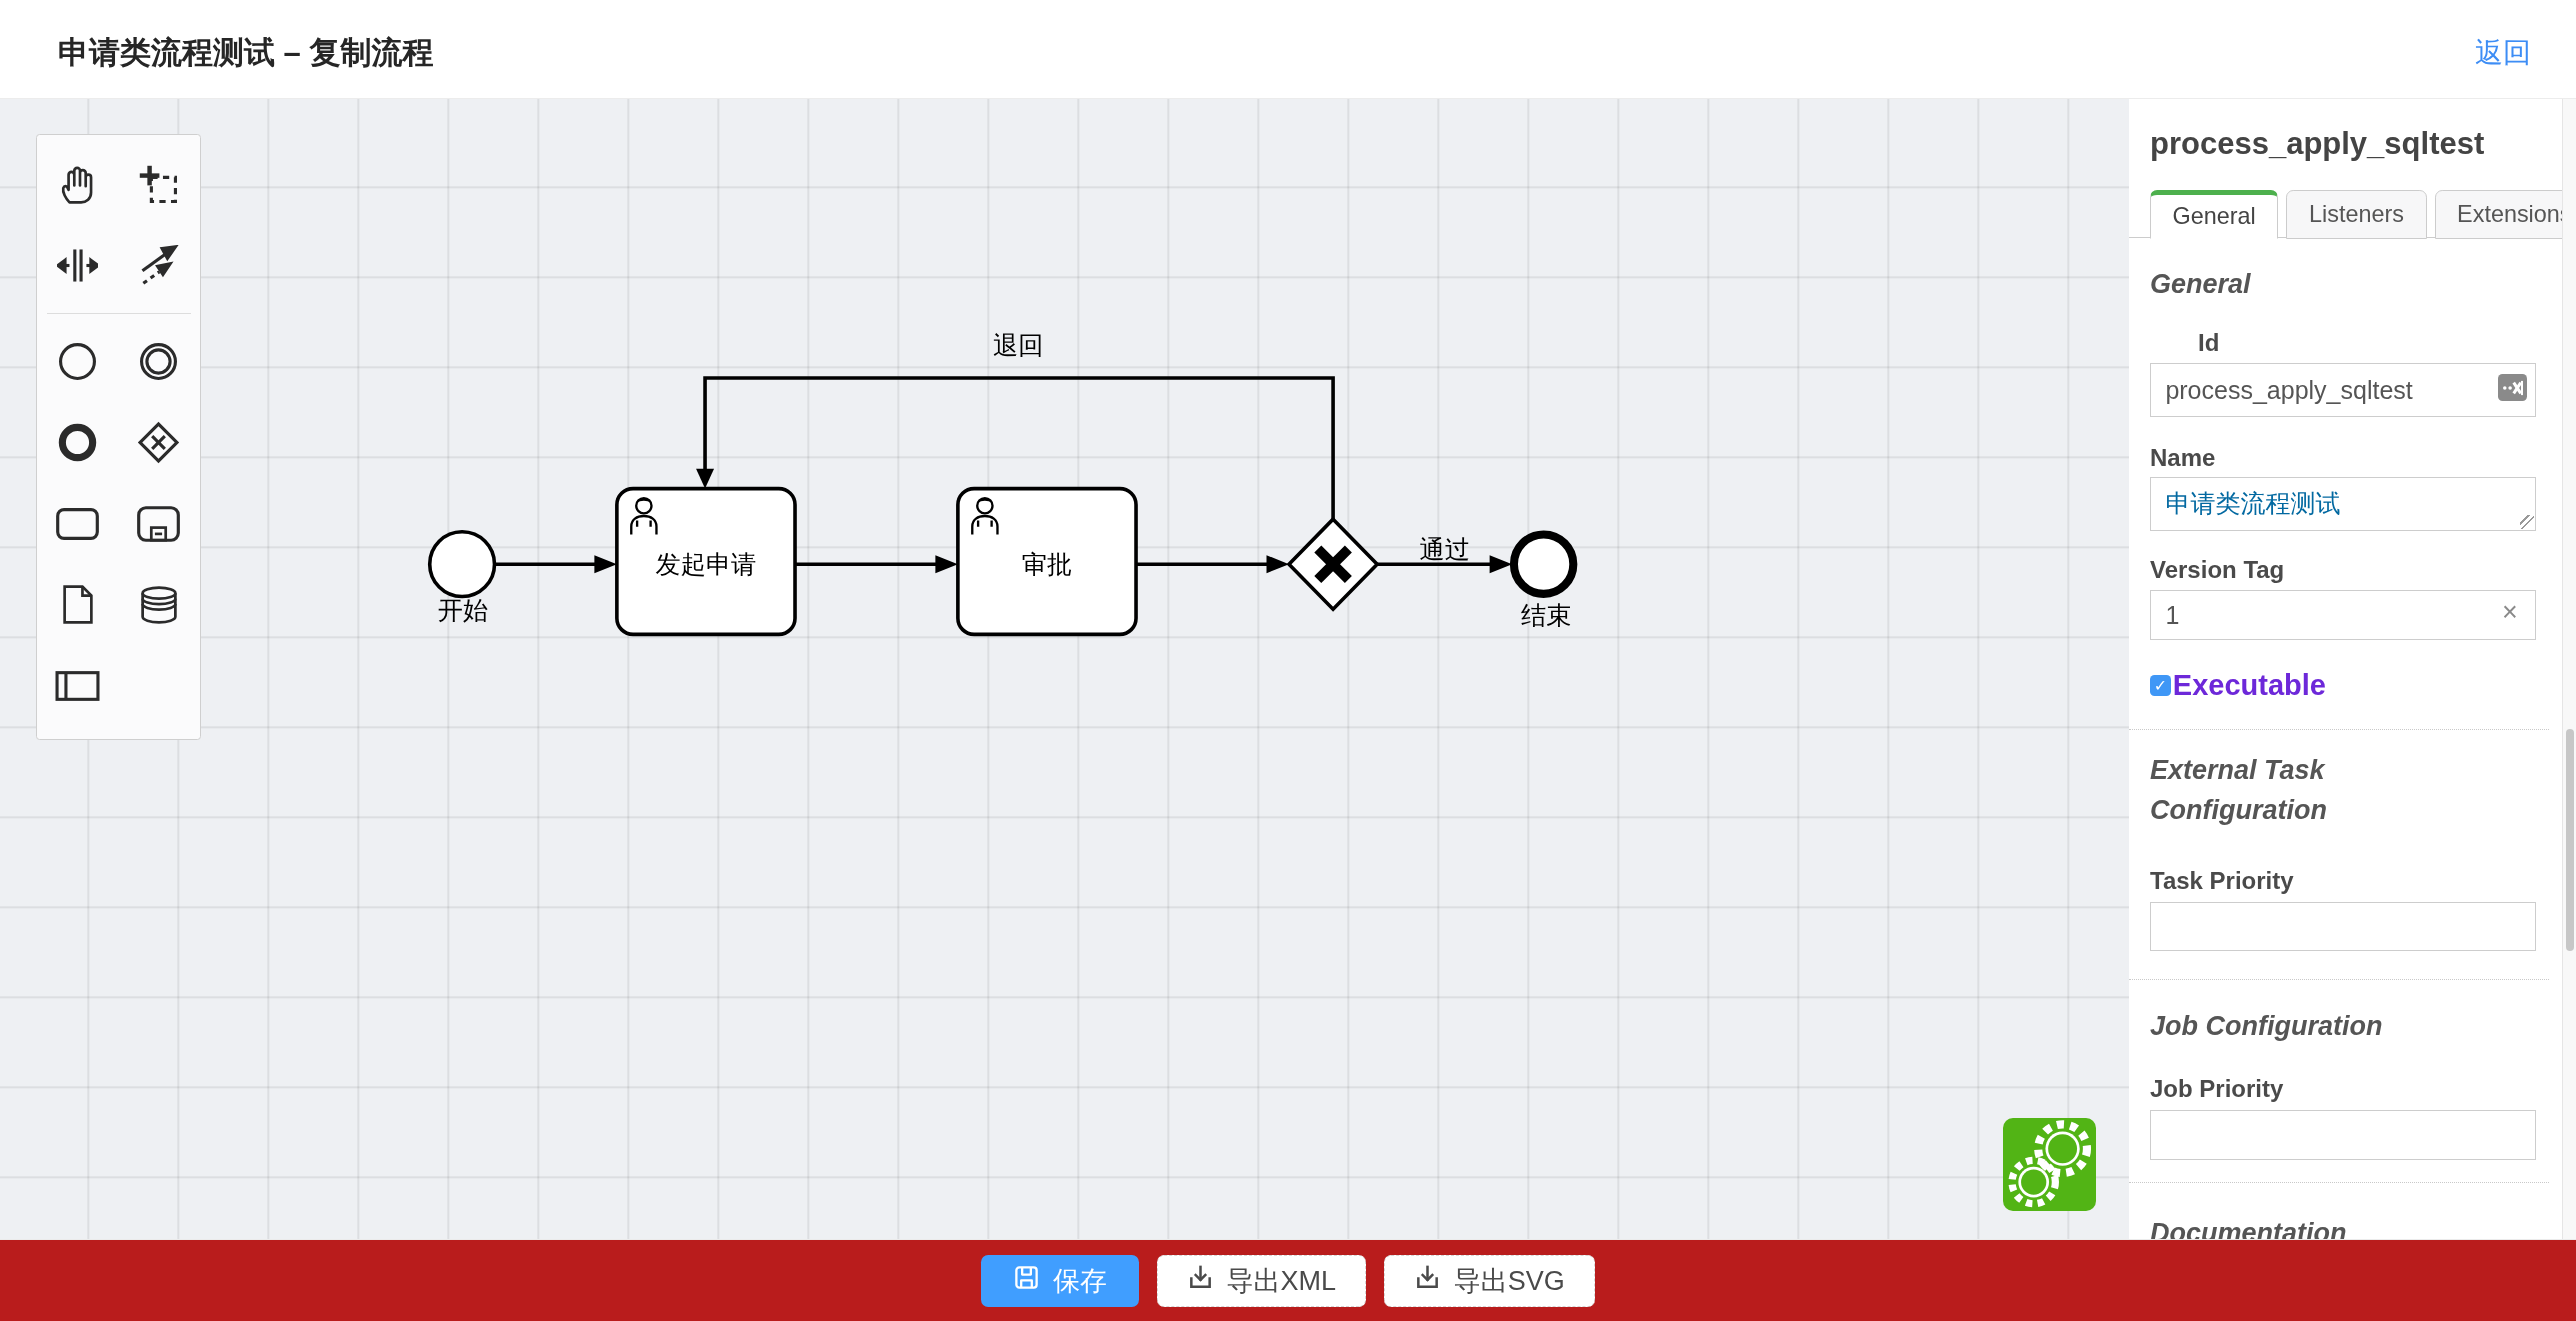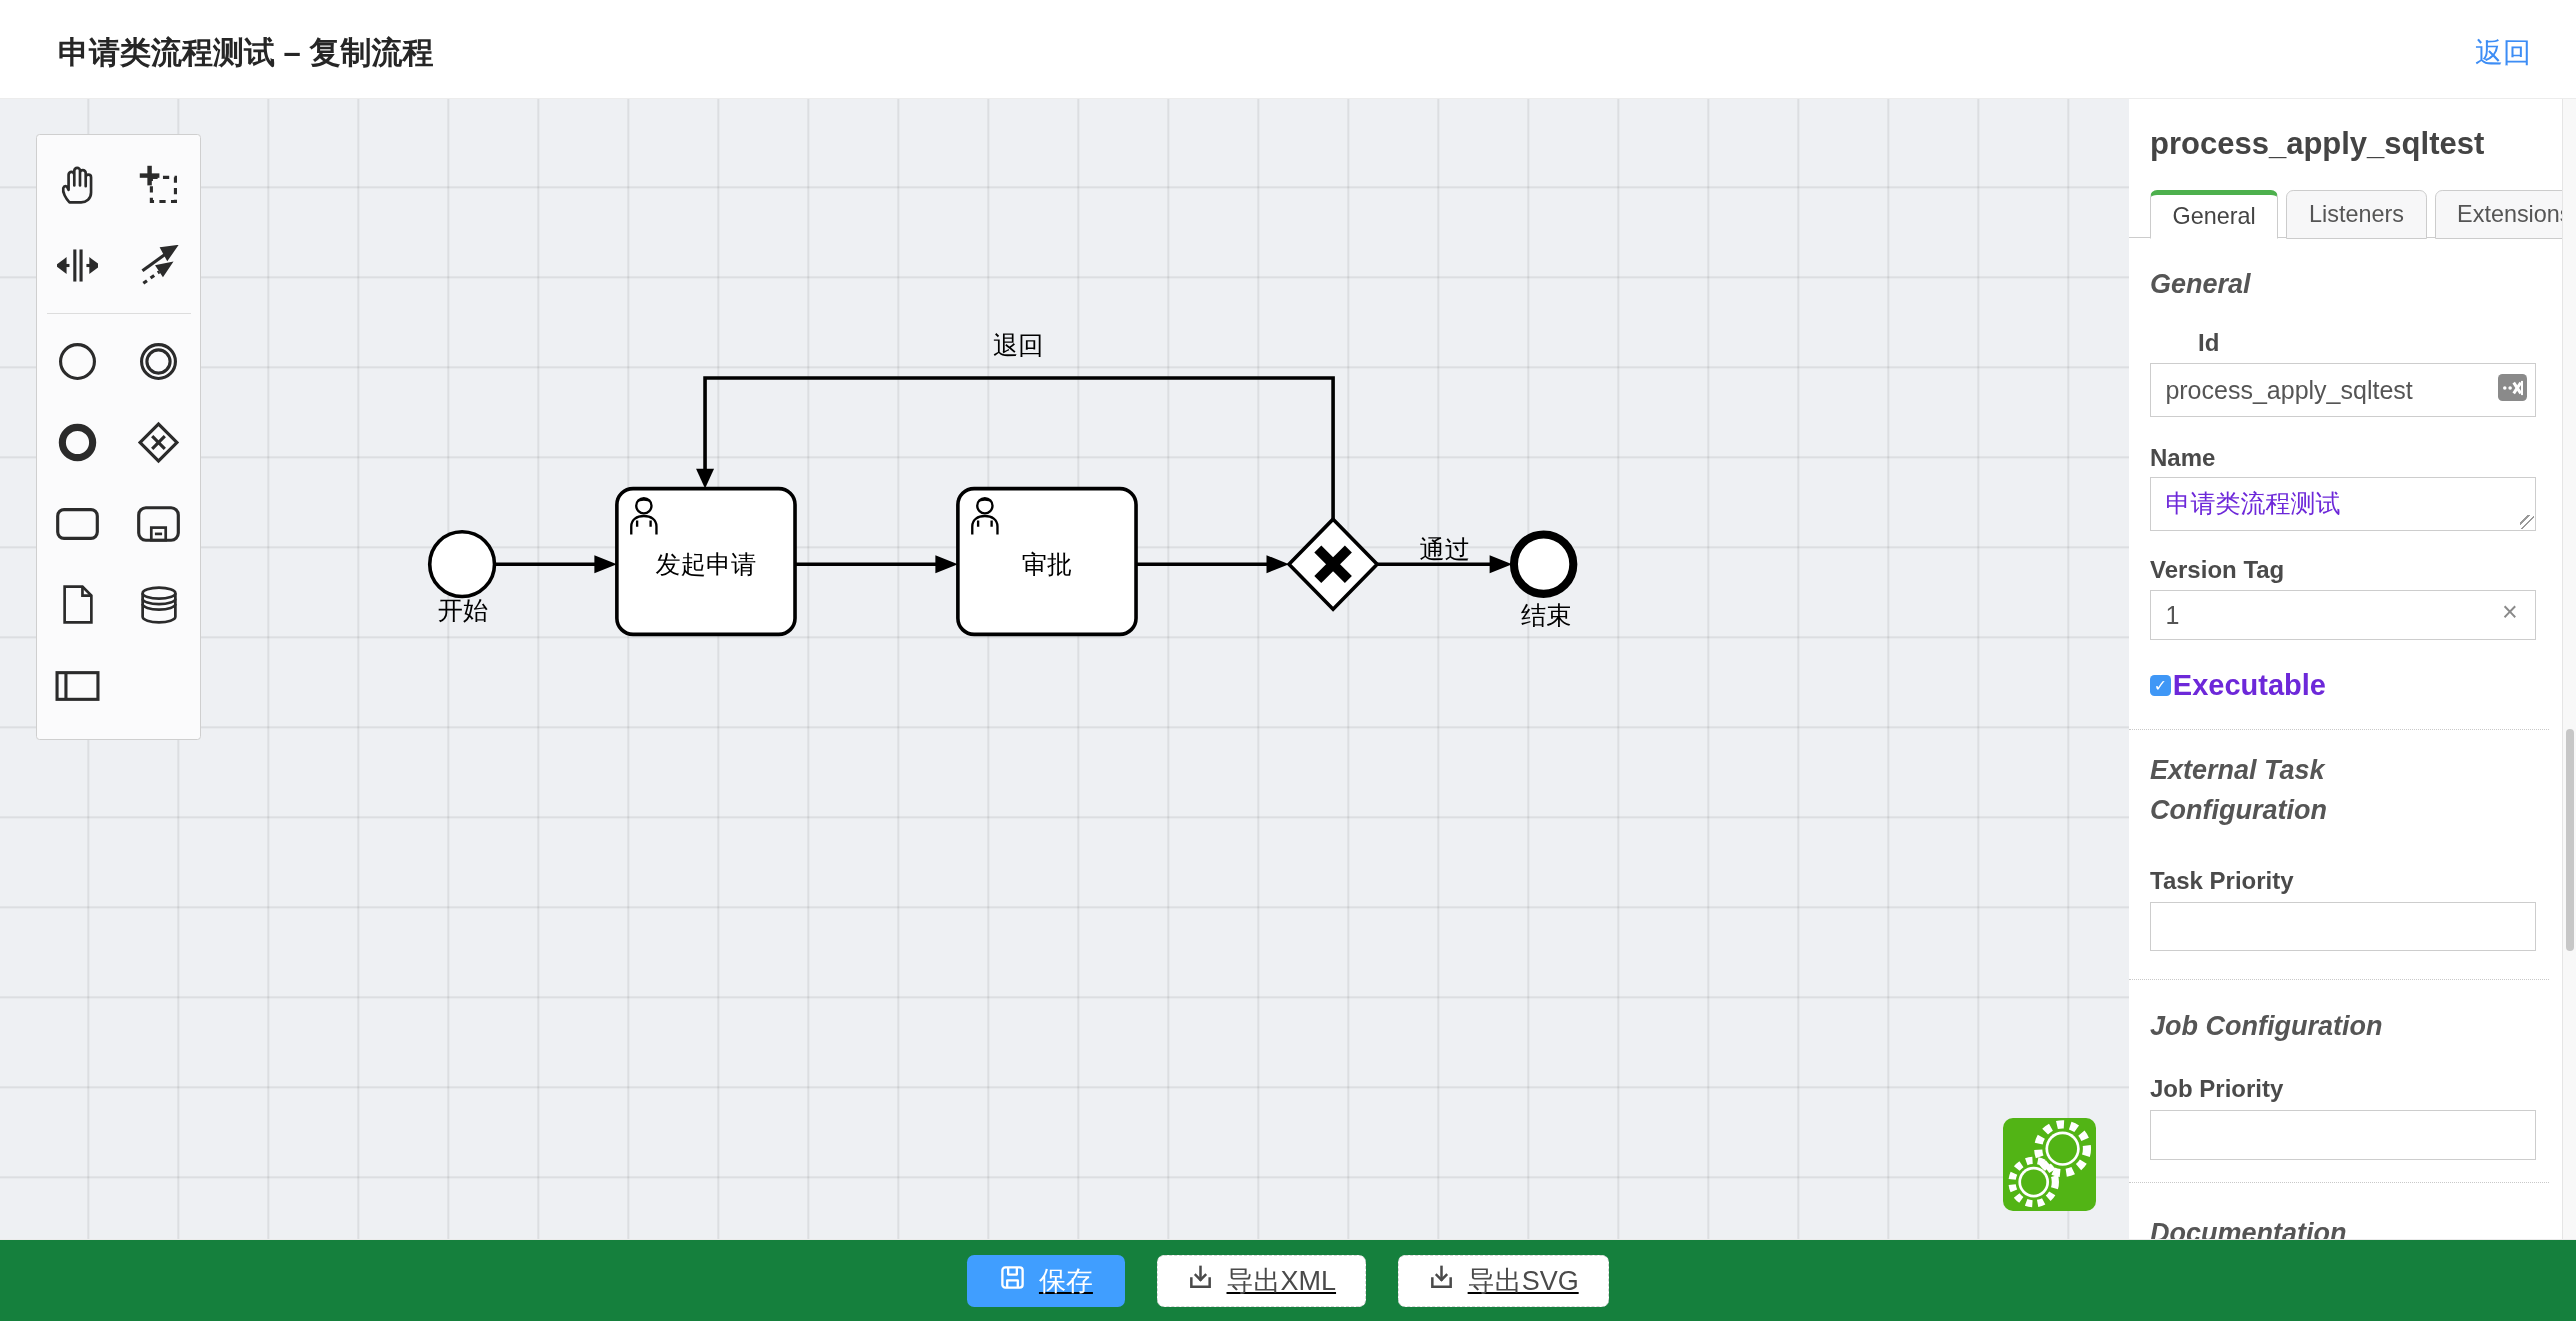--- a/index.html
+++ b/index.html
@@ -38,36 +38,36 @@
 
   
   .props-panel { position:absolute; left:2129px; top:99px; width:433px; height:1140px; background:#fff; overflow:hidden; z-index:10; }
   .props-title { position:absolute; left:21px; top:27px; font-size:31px; font-weight:600; color:#444; }
   .props-tabs { position:absolute; left:0; right:0; top:87px; height:52px; border-bottom:1.8px solid #ccc; padding-left:21px; display:flex; gap:8px; align-items:flex-end; }
   .props-tab { height:49px; margin-bottom:-1.8px; padding:0 21.6px; display:flex; align-items:center; justify-content:center; background:#f7f7f8; border:1.8px solid #ccc; border-radius:7.2px 7.2px 0 0; font-size:23.4px; color:#555; cursor:pointer; }
   .props-tab.active { background:#fff; border-top:5.4px solid #4db04d; border-bottom:1.8px solid #fff; color:#444; }
   .section-heading { position:absolute; left:21px; font-size:27px; font-style:italic; font-weight:bold; color:#555; width:306px; line-height:40px; }
   .field-label { position:absolute; left:21px; font-size:24px; font-weight:bold; color:#4a4a4a; }
   .panel-input { position:absolute; left:21px; width:386px; border:1.8px solid #cdcdcd; background:#fff; font-size:25px; color:#555; padding:0 14.4px; font-family:"Liberation Sans", sans-serif; border-radius:0; outline:none; }
-  .panel-textarea { position:absolute; left:21px; width:386px; border:1.8px solid #cdcdcd; background:#fff; font-size:25px; color:#6d28d9; padding:9px 14.4px; font-family:"Liberation Sans", sans-serif; resize:none; outline:none; overflow:hidden; }
+  .panel-textarea { position:absolute; left:21px; width:386px; border:1.8px solid #cdcdcd; background:#fff; font-size:25px; color:#0369a1; padding:9px 14.4px; font-family:"Liberation Sans", sans-serif; resize:none; outline:none; overflow:hidden; }
   .resize-grip { position:absolute; left:391px; width:14.4px; height:14.4px; pointer-events:none;
     background:linear-gradient(135deg, transparent 0px, transparent 5.4px, #999 5.4px, #999 7.2px, transparent 7.2px, transparent 10px, #999 10px, #999 11.7px, transparent 11.7px); }
   .id-clear-btn { position:absolute; left:369px; top:275px; width:29px; height:27px; background:#8a8a8a; border-radius:4.5px; display:flex; align-items:center; justify-content:center; cursor:pointer; }
   .version-clear { position:absolute; left:373px; top:500px; font-size:27px; color:#8a8a8a; cursor:pointer; line-height:27px; }
   .exec-row { position:absolute; left:21px; top:570px; display:flex; align-items:center; }
   .exec-checkbox { width:21px; height:21px; background:#3f97f6; border-radius:4.5px; display:flex; align-items:center; justify-content:center; color:#fff; font-size:16px; cursor:pointer; }
   .exec-label { font-size:29px; font-weight:bold; color:#6d28d9; margin-left:1.8px; }
   .dotted-divider { position:absolute; left:0; right:12.6px; border-top:1.8px dotted #c9c9c9; }
 
   
   .scroll-track { position:absolute; left:2562px; top:99px; width:14.4px; height:1140px; background:#f8f8f8; border-left:0.9px solid #e5e5e5; z-index:40; }
   .scroll-thumb { position:absolute; left:2.7px; top:630px; width:8px; height:222px; background:#c7c7c7; border-radius:4.5px; cursor:pointer; }
 
   
-  .bottom-bar { position:absolute; left:0; top:1239px; width:2576px; height:82px; background:#15803d; border-top:0.9px solid #ebebeb; display:flex; align-items:center; justify-content:center; gap:32px; z-index:50;text-decoration:underline; }
+  .bottom-bar { position:absolute; left:0; top:1239px; width:2576px; height:82px; background:#b91c1c; border-top:0.9px solid #ebebeb; display:flex; align-items:center; justify-content:center; gap:18px; z-index:50; }
   .btn { height:52px; border-radius:7.2px; display:flex; align-items:center; justify-content:center; gap:12.6px; font-size:27px; cursor:pointer; font-family:"Liberation Sans", sans-serif; }
   .btn-primary { background:#409eff; color:#fff; border:none; padding:0 32px; }
   .btn-dashed { background:#fff; color:#4a4a4a; border:1.8px dashed #d6d6d6; padding:0 29px; }
 </style>
 </head>
 <body>
 
 <div class="app-header">
   <div class="app-title">申请类流程测试 – 复制流程</div>
   <div class="back-link">返回</div>

